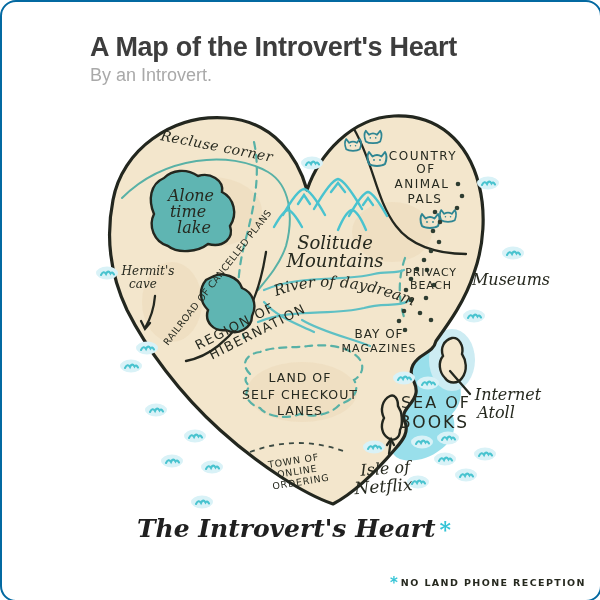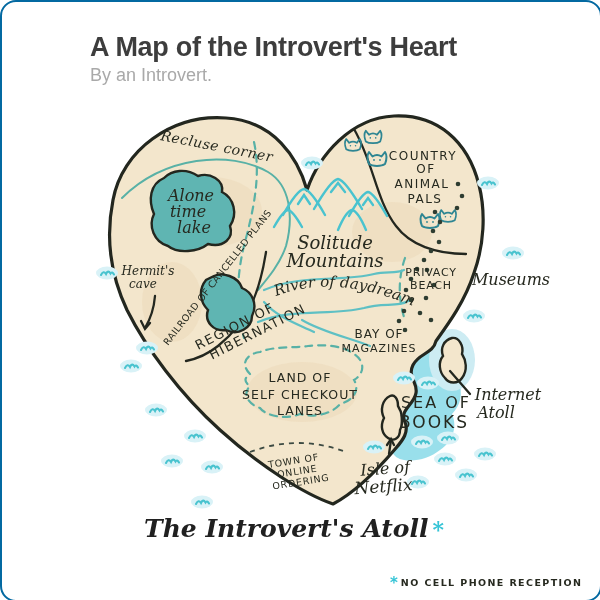--- a/index.html
+++ b/index.html
@@ -251,19 +251,19 @@
       <text class="hand" x="381" y="490" font-size="17">Netflix</text>
     </g>
 
     <g text-anchor="middle">
       <text class="hand" x="506" y="398" font-size="16">Internet</text>
       <text class="hand" x="494" y="416" font-size="16">Atoll</text>
     </g>
   </svg>
 
   <div id="caption">
-    <span>The Introvert's Atoll</span><span class="ast">*</span>
+    <span>The Introvert's Heart</span><span class="ast">*</span>
   </div>
 
   <div id="footnote">
-    <span class="ast">*</span><span>NO CELL PHONE RECEPTION</span>
+    <span class="ast">*</span><span>NO LAND PHONE RECEPTION</span>
   </div>
 </div>
 
 </body></html>

